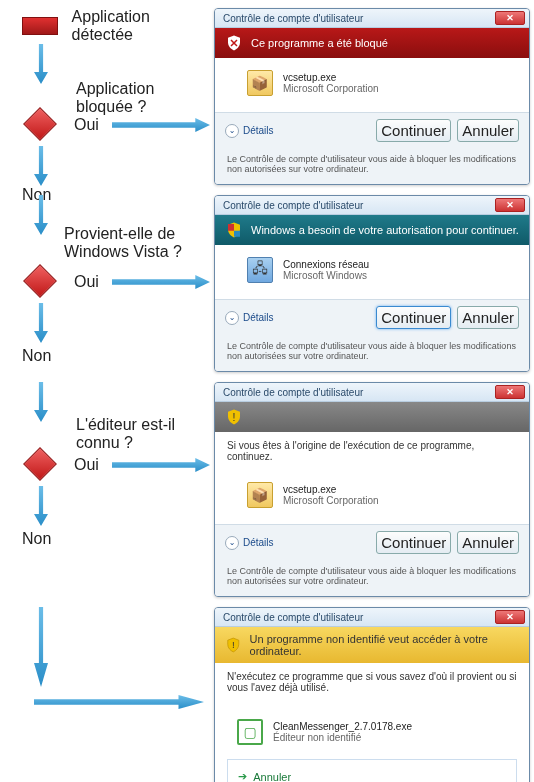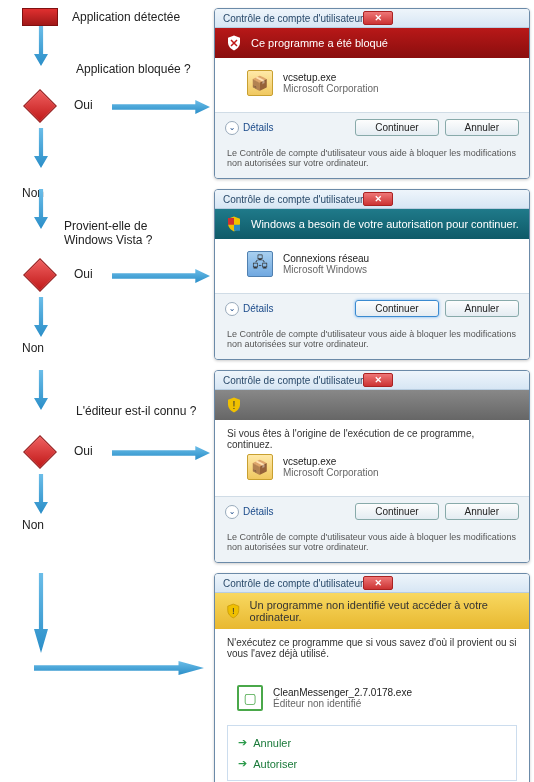--- a/index.html
+++ b/index.html
@@ -4,47 +4,47 @@
 <style>
 *{box-sizing:border-box;margin:0;padding:0;font-family:"Segoe UI",Tahoma,sans-serif}
 body{background:#fff;width:534px;padding:8px 4px;font-size:11px;color:#333}
 .row{display:flex;align-items:flex-start;margin-bottom:4px}
 .flow-col{width:210px;flex-shrink:0;position:relative}
 .dialog-col{flex:1}
 
 
 .rect{width:36px;height:18px;background:linear-gradient(#e03030,#a01818);border:1px solid #801010;margin-left:18px}
 .diamond{width:24px;height:24px;background:linear-gradient(135deg,#f06060,#c01818);transform:rotate(45deg);margin-left:24px;border:1px solid #901010}
-.flow-label{position:absolute;font-size:12px;color:#222}
+.flow-label{position:absolute;font-size:16px;color:#222}
 .down-arrow{width:14px;height:40px;margin-left:30px;background:linear-gradient(#6bbde8,#2a8ec8);clip-path:polygon(35% 0,65% 0,65% 70%,100% 70%,50% 100%,0 70%,35% 70%)}
 .down-arrow.tall{height:80px}
 .right-arrow{position:absolute;height:14px;background:linear-gradient(#6bbde8,#2a8ec8);clip-path:polygon(0 30%,85% 30%,85% 0,100% 50%,85% 100%,85% 70%,0 70%)}
 
 
 .uac{border:1px solid #6b8aa8;border-radius:4px;overflow:hidden;background:#f4f8fc;margin-bottom:6px;box-shadow:0 1px 3px rgba(0,0,0,.2)}
-.uac-titlebar{display:flex;align-items:center;background:linear-gradient(#eef5fb,#d7e6f4);padding:2px 4px 2px 8px;font-size:10px;color:#2a4a6a;border-bottom:1px solid #b8cde0}
+.uac-titlebar{display:flex;align-items:center;justify-content:space-between;background:linear-gradient(#eef5fb,#d7e6f4);padding:2px 4px 2px 8px;font-size:10px;color:#2a4a6a;border-bottom:1px solid #b8cde0}
 .closebtn{width:30px;height:14px;background:linear-gradient(#e77,#c33);border:1px solid #a22;border-radius:2px;display:flex;align-items:center;justify-content:center;color:#fff;font-size:9px;font-weight:bold}
 .uac-banner{display:flex;align-items:center;gap:8px;padding:6px 10px;color:#fff;font-size:11px}
 .b-red{background:linear-gradient(#b81818,#8a0e0e)}
 .b-teal{background:linear-gradient(#1f7a8a,#0f5a68)}
 .b-gray{background:linear-gradient(#888,#666)}
 .b-yellow{background:linear-gradient(#f8d860,#e8b830);color:#333}
 .shield{width:18px;height:18px;display:inline-block}
 .uac-body{padding:8px 12px;background:#fff;font-size:10px;color:#333}
 .app-line{display:flex;align-items:center;gap:10px;padding:4px 0 8px 20px}
 .app-icon{width:26px;height:26px;background:linear-gradient(#ffe9a8,#f0c860);border:1px solid #c8a030;border-radius:2px;display:flex;align-items:center;justify-content:center;font-size:14px}
 .app-icon.net{background:linear-gradient(#a8d0f0,#70a8e0);border-color:#5080b0}
 .app-icon.unk{background:#fff;border:2px solid #4aa84a;color:#4aa84a}
 .app-text div:first-child{color:#222}
 .app-text div:last-child{color:#666}
 .uac-actions{display:flex;align-items:center;justify-content:space-between;padding:6px 10px;background:#eef3f7;border-top:1px solid #d0dce6}
 .details{display:flex;align-items:center;gap:4px;font-size:10px;color:#1a4a8a;cursor:pointer}
 .chev{width:14px;height:14px;border:1px solid #9ab;border-radius:50%;display:flex;align-items:center;justify-content:center;font-size:8px;background:#fff}
 .btns{display:flex;gap:6px}
-.btn{font-size:10px;padding:2px 19px;border:1px solid #8aa;border-radius:3px;background:linear-gradient(#fdfdfd,#e4ecf2);color:#222;cursor:pointer}
+.btn{font-size:15px;padding:2px 4px;border:1px solid #8aa;border-radius:3px;background:linear-gradient(#fdfdfd,#e4ecf2);color:#222;cursor:pointer}
 .btn.hl{border-color:#3a8ad0;box-shadow:0 0 3px #6ab0f0}
 .uac-foot{padding:6px 12px 10px;background:#eef3f7;font-size:9px;color:#555}
 
 
 .optbox{border:1px solid #cde;margin:6px 0;padding:6px 10px}
 .opt{padding:4px 0}
 .opt-title{color:#1a7a3a;font-size:11px;display:flex;align-items:center;gap:6px}
 .opt-title::before{content:"➔";color:#2a9a4a;font-size:11px}
 .opt-sub{color:#555;font-size:9px;padding-left:18px}
 </style>
@@ -184,21 +184,21 @@
         <span>Contrôle de compte d'utilisateur</span>
         <span class="closebtn">✕</span>
       </div>
       <div class="uac-banner b-gray">
         <svg class="shield" viewBox="0 0 24 24">
             <path fill="#f0c000" d="M12 2l8 3v6c0 5-3.5 9-8 11-4.5-2-8-6-8-11V5l8-3z"></path>
             <text x="12" y="17" text-anchor="middle" font-size="14" fill="#333">!</text>
           </svg>
       </div>
       <div class="uac-body">
-        <div style="margin-bottom:0">Si vous êtes à l'origine de l'exécution de ce programme, continuez.</div>
+        <div style="margin-bottom:16px">Si vous êtes à l'origine de l'exécution de ce programme, continuez.</div>
         <div class="app-line">
           <div class="app-icon">📦</div>
           <div class="app-text">
             <div>vcsetup.exe</div>
             <div>Microsoft Corporation</div>
           </div>
         </div>
       </div>
       <div class="uac-actions">
         <div class="details">

